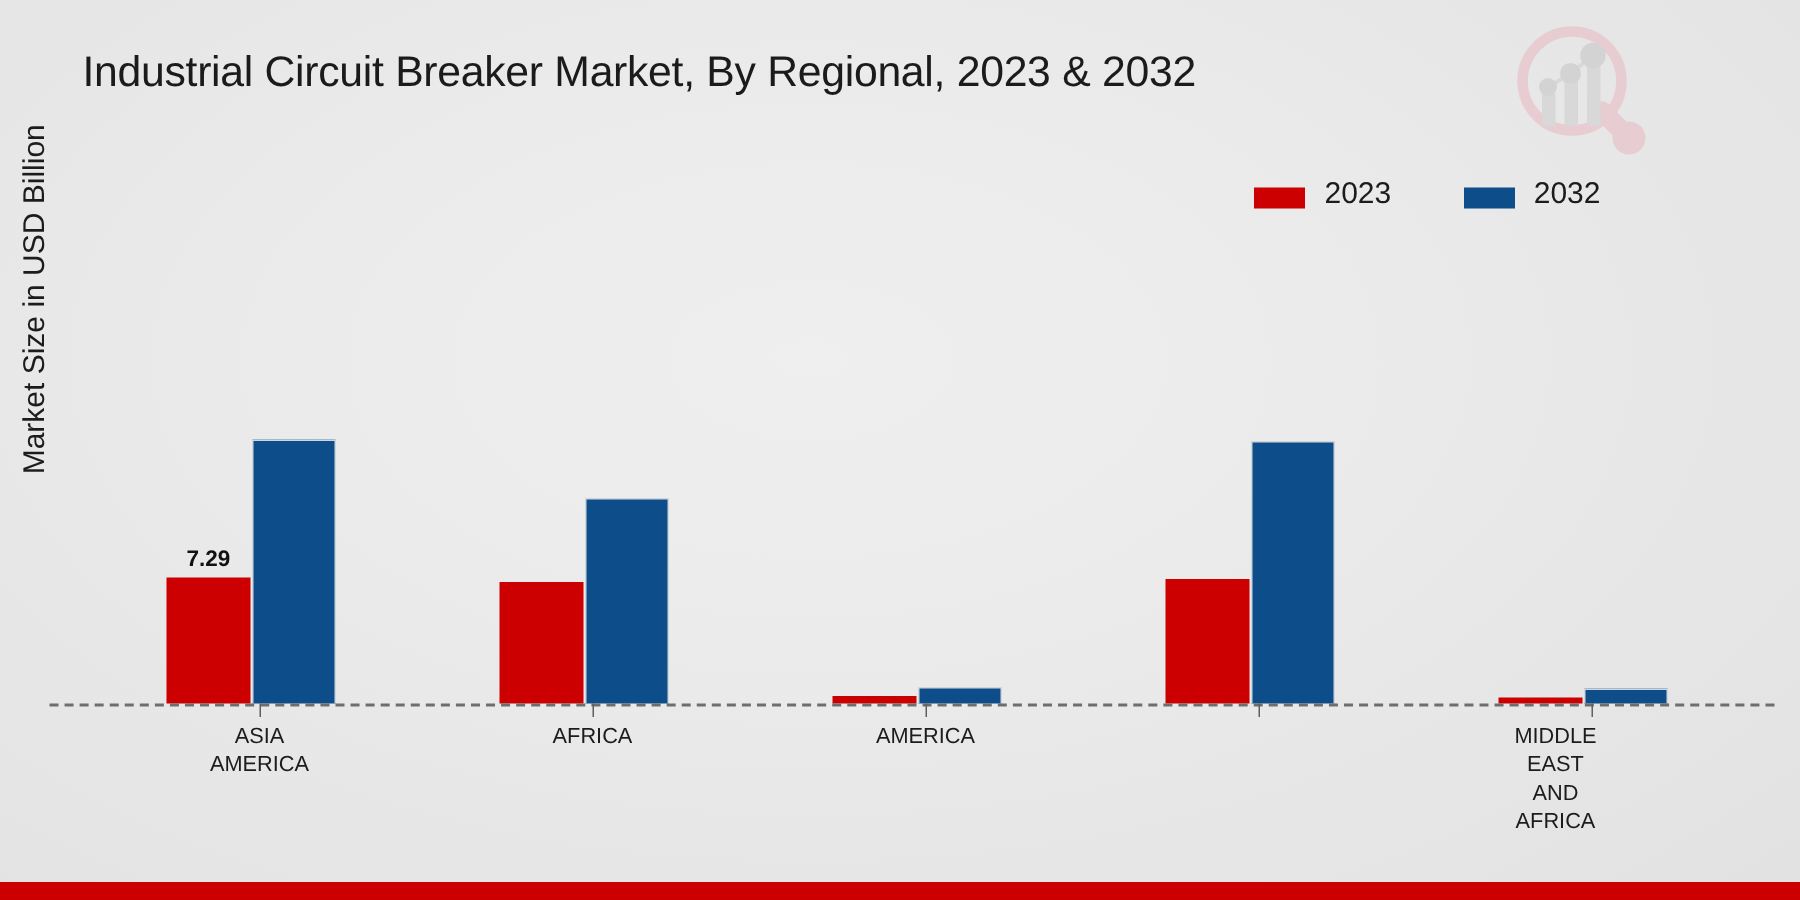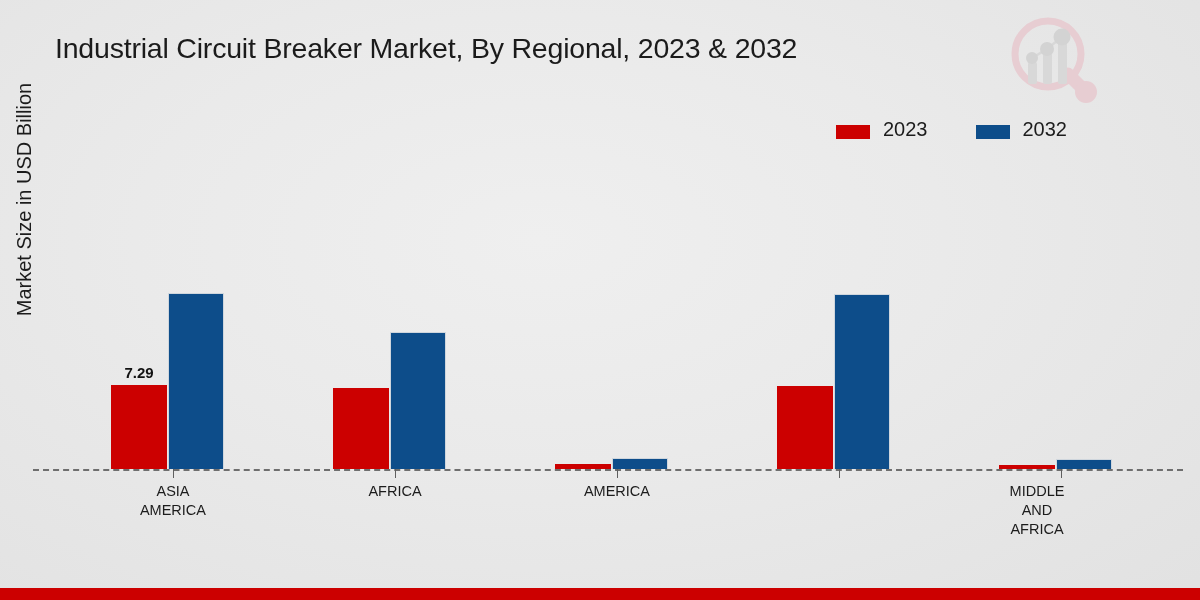--- a/index.html
+++ b/index.html
@@ -242,20 +242,21 @@
       <div class="tick" style="left: 584px;"></div>
       <div class="cat-label" style="left: 489px;">
         <div>AMERICA</div>
       </div>
       <div class="tick" style="left: 806px;"></div>
       <div class="cat-label" style="left: 711px;">
       </div>
       <div class="tick" style="left: 1028px;"></div>
       <div class="cat-label" style="left: 909px;">
         <div>MIDDLE</div>
+        <div>EAST</div>
         <div>AND</div>
         <div>AFRICA</div>
       </div>
     </div>
 
   <div class="bottom-stripe"></div>
 
 </div>
 
 </body></html>

